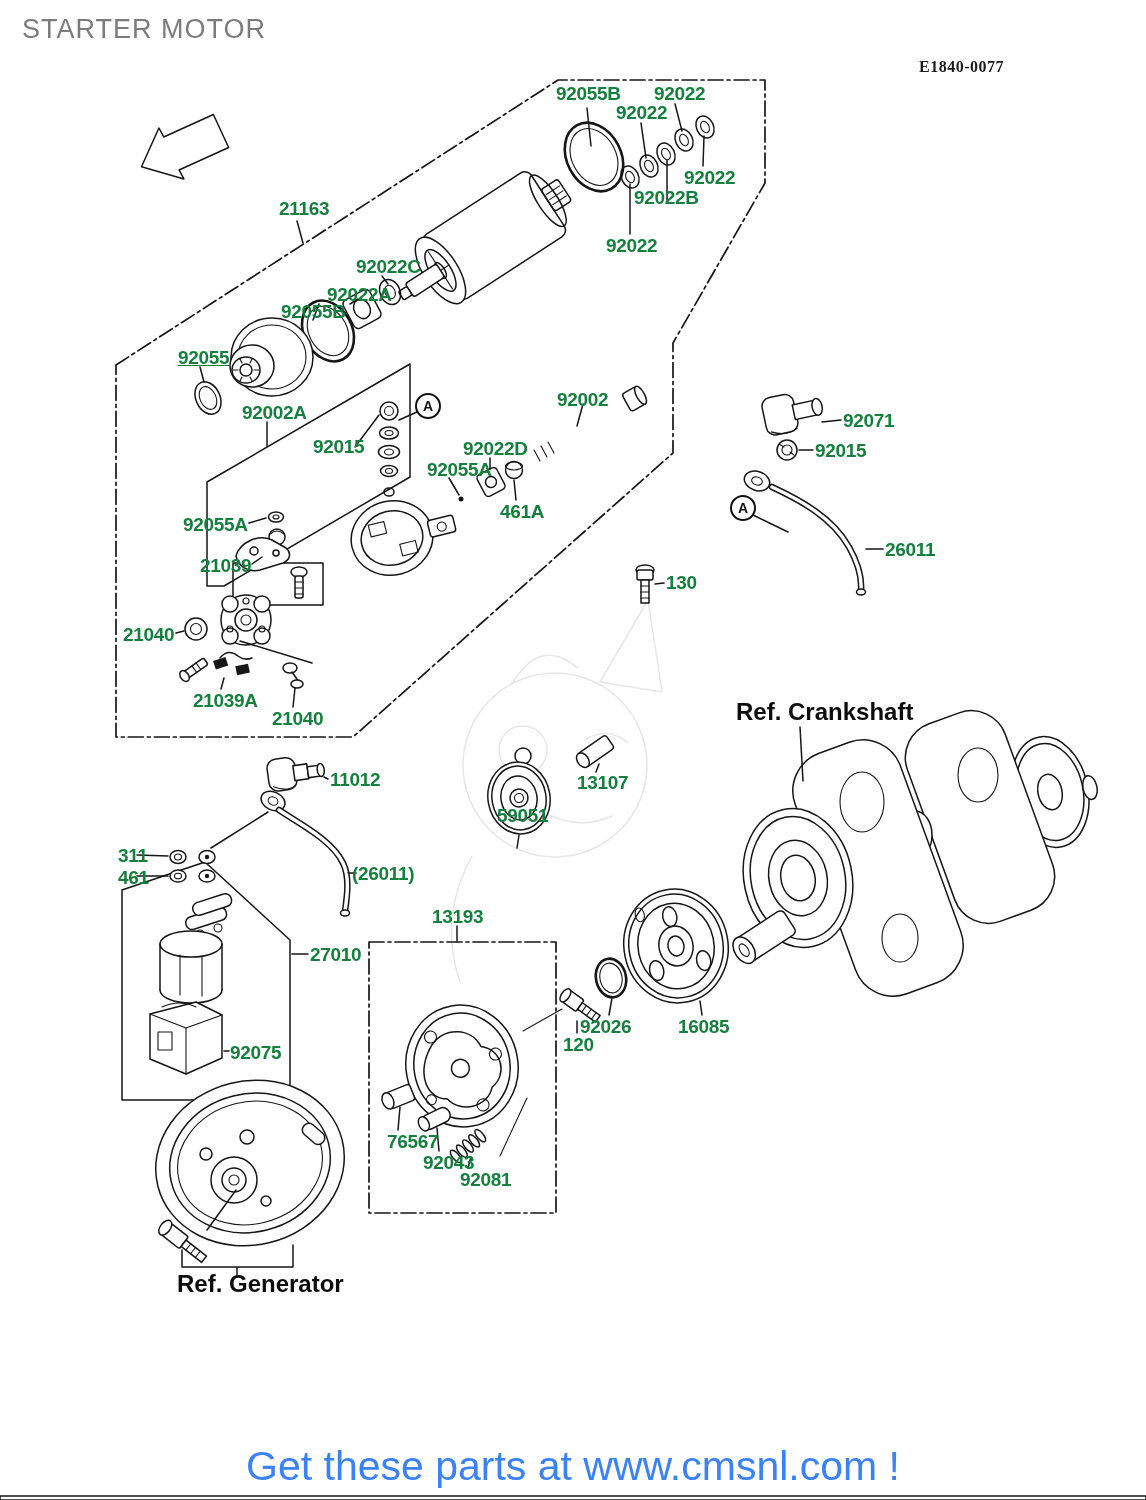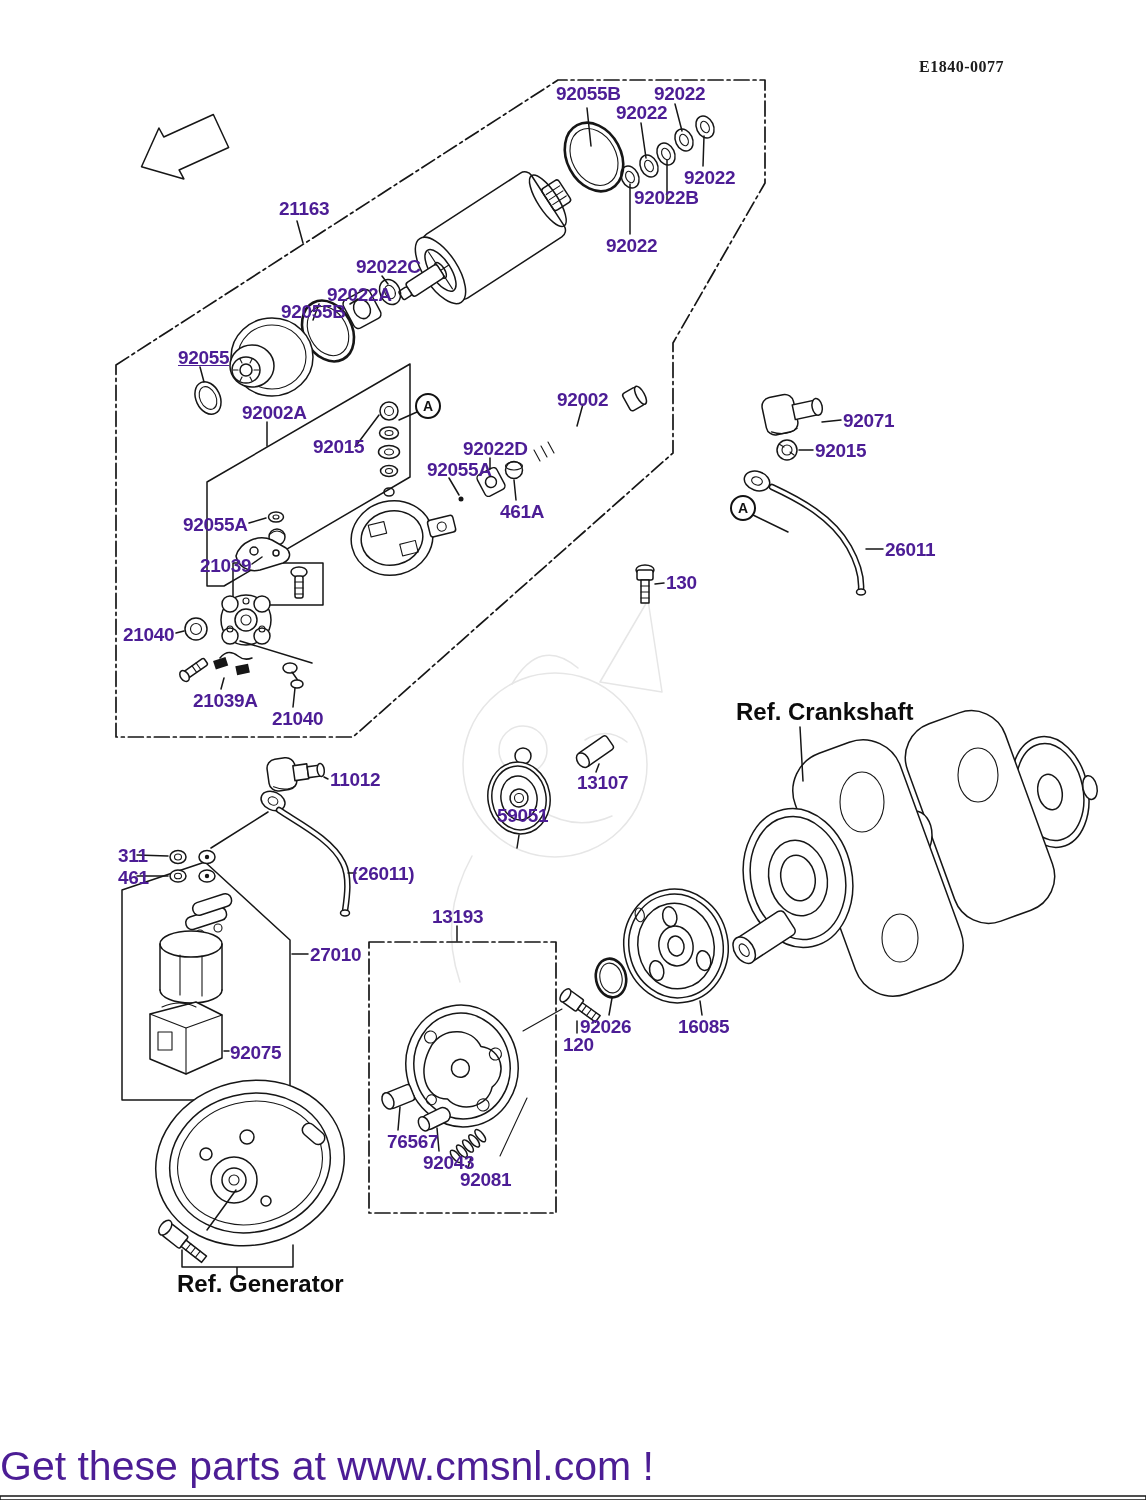--- a/index.html
+++ b/index.html
@@ -12,29 +12,29 @@
   svg .dashdot{stroke-dasharray:15 4 3 4;stroke-width:1.7;}
   svg .thin{stroke-width:1.1;}
   svg .thick{stroke-width:2.6;}
   svg .lead{stroke-width:1.4;}
   svg .tube{stroke-width:6.5;}
   svg .tube-in{stroke:#ffffff;stroke-width:3.5;}
   svg .wm{stroke:#e6e6e6;}
   svg text{stroke:none;}
   .layer{position:absolute;left:0;top:0;width:1146px;height:1500px;z-index:2;}
   .callout{position:absolute;font-weight:bold;font-size:19px;line-height:19px;
-           letter-spacing:-0.3px;color:#4c1d95;white-space:nowrap;}
+           letter-spacing:-0.3px;color:#15803d;white-space:nowrap;}
   .ref-label{position:absolute;font-weight:bold;font-size:24px;line-height:20px;color:#0c0c0c;white-space:nowrap;}
   .marker{position:absolute;width:22px;height:22px;border:2.3px solid #111;border-radius:50%;
           background:#fff;font-weight:bold;font-size:14px;line-height:22px;text-align:center;color:#111;}
   .page-title{position:absolute;left:22px;top:14px;font-size:27px;letter-spacing:1px;color:#7b7b7b;}
   .diagram-code{position:absolute;left:919px;top:58px;font-family:"Liberation Serif",serif;
                 font-weight:600;font-size:16px;color:#1c1c1c;letter-spacing:0.5px;}
-  .footer{position:absolute;left:0;top:1443px;width:1146px;
-          font-size:41px;color:#4c1d95;}
+  .footer{position:absolute;left:0;top:1443px;width:1146px;text-align:center;
+          font-size:41px;color:#3b82f6;}
 </style>
 </head>
 <body>
 
 <div id="stage">
 
 <svg width="1146" height="1500" viewBox="0 0 1146 1500">
 
   <g>
     <circle class="wm" cx="555" cy="765" r="92" stroke-width="10"></circle>
@@ -478,20 +478,21 @@
     <line x1="523" y1="1031" x2="562" y2="1009" class="thin"></line>
     <line x1="612" y1="998" x2="609" y2="1015"></line>
     <line x1="700" y1="1001" x2="702" y2="1015"></line>
     <line x1="800" y1="727" x2="803" y2="781"></line>
   </g>
 
   <rect x="0" y="1496" width="1146" height="4" fill="#c9c9c9" stroke="none"></rect>
 </svg>
 
 <div class="layer" id="label-layer">
+  <div class="page-title">STARTER MOTOR</div>
   <div class="diagram-code">E1840-0077</div>
   <div class="footer">Get these parts at www.cmsnl.com !</div>
 <div class="callout" style="left: 556px; top: 84px;">92055B</div>
       <div class="callout" style="left: 616px; top: 103px;">92022</div>
       <div class="callout" style="left: 654px; top: 84px;">92022</div>
       <div class="callout" style="left: 684px; top: 168px;">92022</div>
       <div class="callout" style="left: 634px; top: 188px; text-align: right;">92022B</div>
       <div class="callout" style="left: 606px; top: 236px;">92022</div>
       <div class="callout" style="left: 279px; top: 199px;">21163</div>
       <div class="callout" style="left: 356px; top: 257px;">92022C</div>

